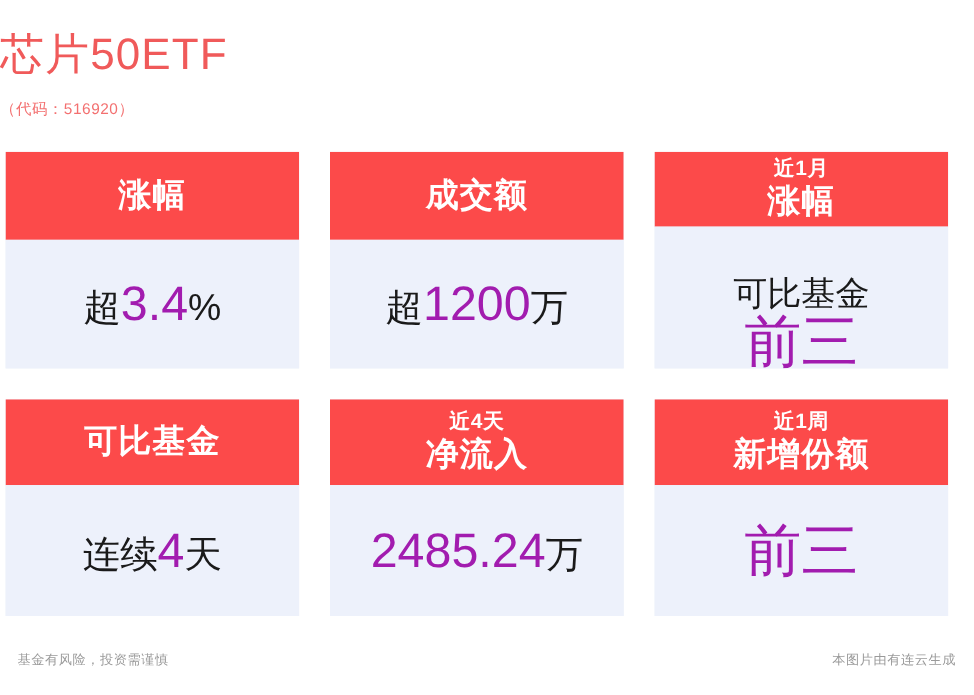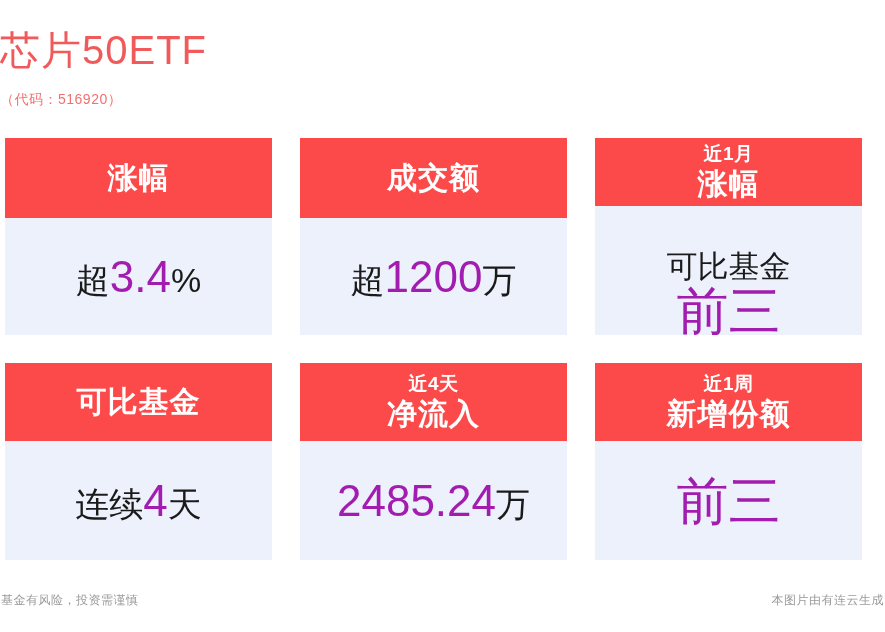--- a/index.html
+++ b/index.html
@@ -120,21 +120,21 @@
 
   .stack { display: flex; flex-direction: column; align-items: center; }
 
   
   .footer {
     position: absolute;
     left: 0;
     right: 0;
     bottom: 23px;
     height: 18px;
-    padding: 0 1px;
+    padding: 0 16px;
     display: flex;
     align-items: center;
     justify-content: space-between;
     box-sizing: border-box;
     text-align: right;
   }
   .footer-text {
     font-size: 12px;
     line-height: 18px;
     color: #9A9A9A;

